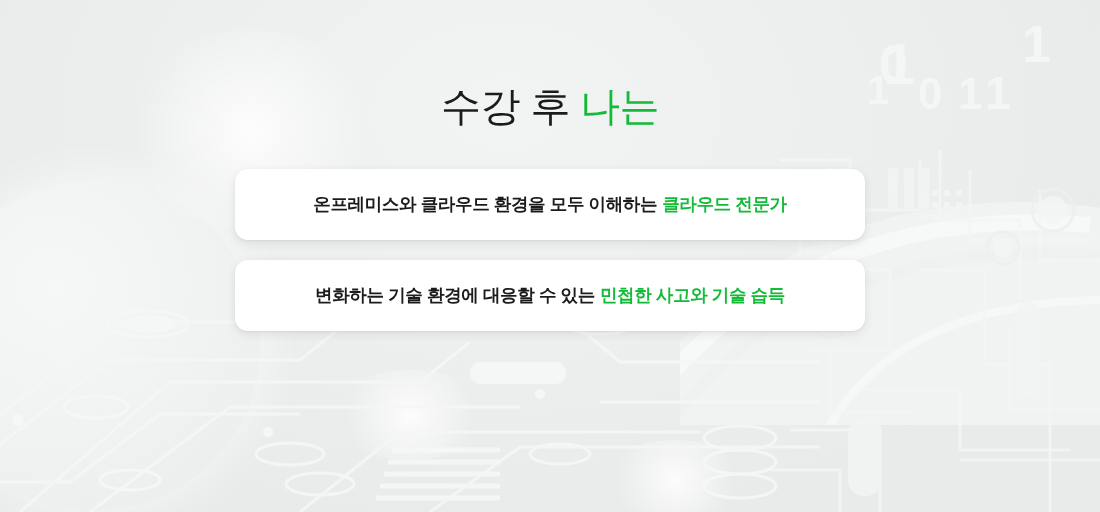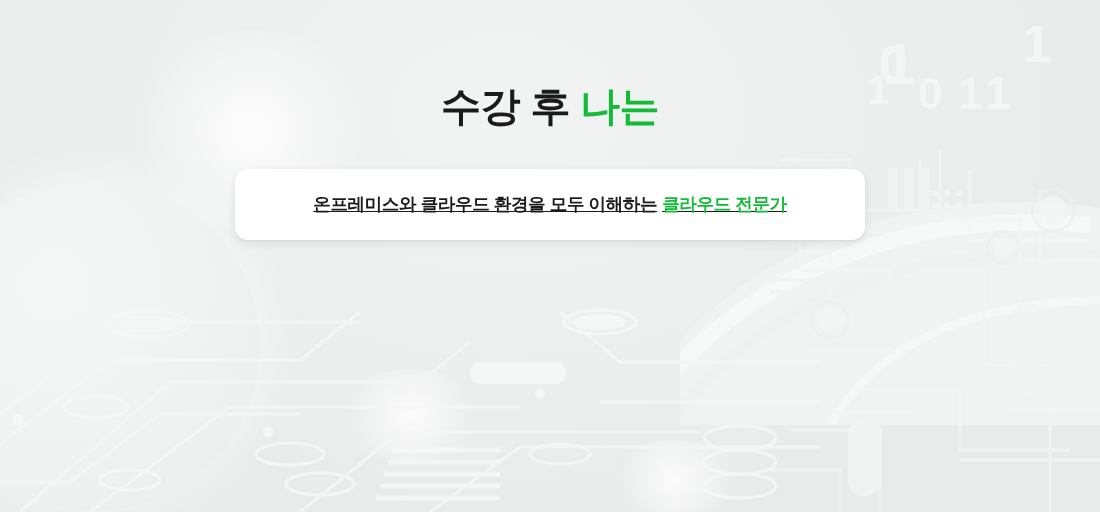--- a/index.html
+++ b/index.html
@@ -94,21 +94,21 @@
     height: 512px;
   }
 
   .headline {
     position: absolute;
     left: 0;
     right: 0;
     top: 79px;
     text-align: center;
     font-size: 40px;
-    font-weight: 700;
+    font-weight: 400;
     letter-spacing: -0.5px;
     color: #1b1b1b;
     white-space: nowrap;
   }
   .headline .accent {
     color: #13bb39;
   }
   .headline .sp { display: inline-block; width: 10px; }
 
   .card-stack {
@@ -134,21 +134,20 @@
   }
   .card:last-child { margin-bottom: 0; }
 
   .card-text {
     font-size: 17.5px;
     font-weight: 700;
     letter-spacing: -0.35px;
     color: #1b1b1b;
     white-space: nowrap;
     line-height: 1;
-    text-decoration: underline;
   }
   .card-text .accent {
     color: #13bb39;
   }
   .card-text .lead + .accent { margin-left: 5px; }
 </style>
 </head>
 <body>
 
 <div id="slide">
@@ -291,16 +290,21 @@
 
     <div class="card-stack">
 
       <div class="card">
         <div class="card-text">
           <span class="lead">온프레미스와 클라우드 환경을 모두 이해하는</span><span class="accent">클라우드 전문가</span>
         </div>
       </div>
 
 
+      <div class="card">
+        <div class="card-text">
+          <span class="lead">변화하는 기술 환경에 대응할 수 있는</span><span class="accent">민첩한 사고와 기술 습득</span>
+        </div>
+      </div>
 
     </div>
   </div>
 </div>
 
 </body></html>

